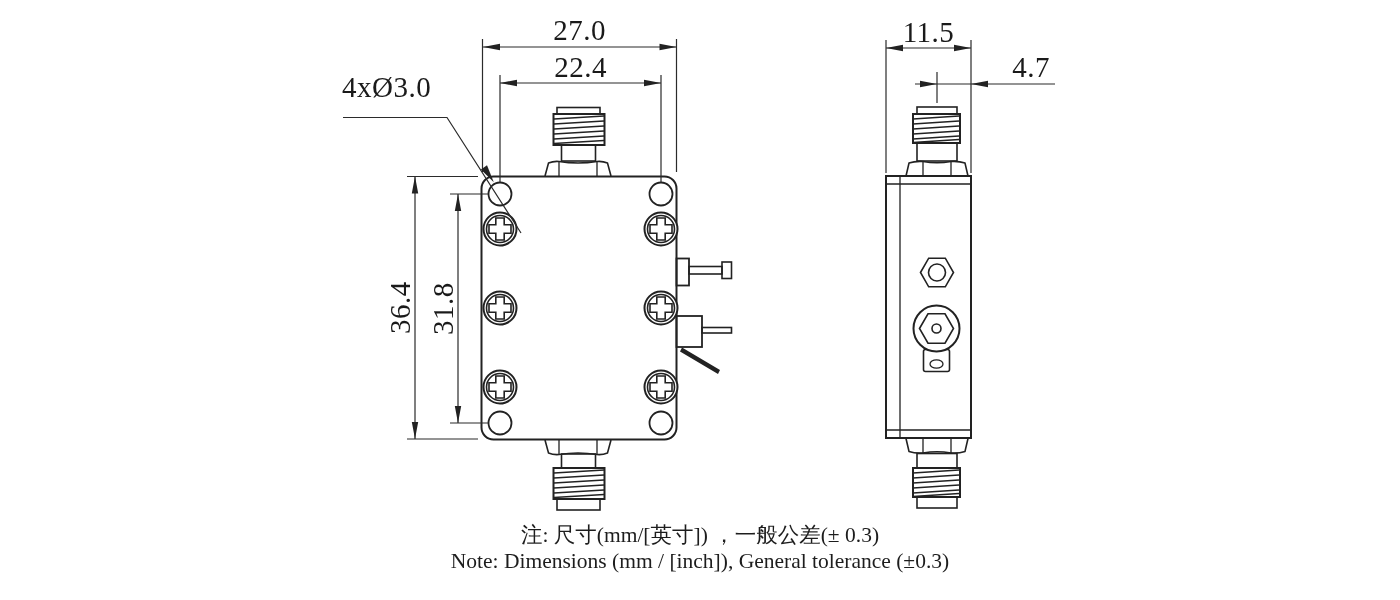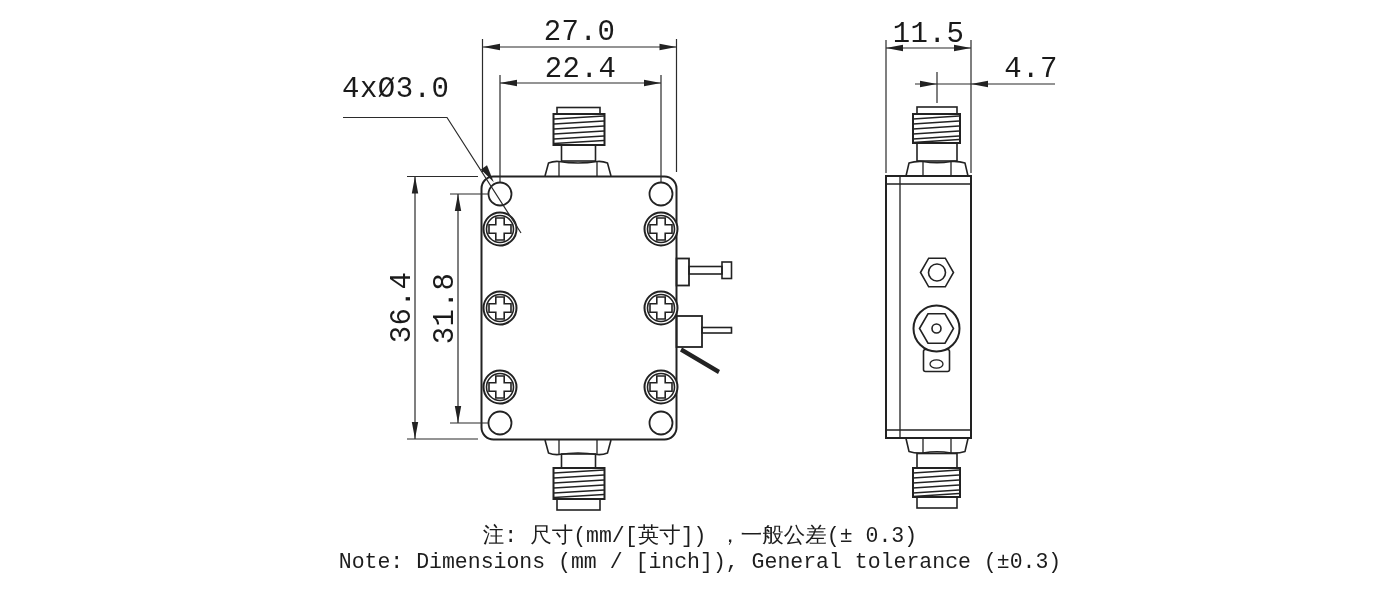--- a/index.html
+++ b/index.html
@@ -1,17 +1,17 @@
 <!DOCTYPE html>
 <html><head>
 <meta charset="utf-8">
 <style>
   html,body{margin:0;padding:0;background:#fff;}
   .canvas{position:relative;width:1400px;height:600px;background:#ffffff;overflow:hidden;
-          font-family:Liberation Mono, monospace;}
+          font-family:Liberation Serif, serif;}
   svg{position:absolute;left:0;top:0;}
   .o2 {fill:none;stroke:#222;stroke-width:2;}
   .o18{fill:none;stroke:#222;stroke-width:1.8;}
   .o16{fill:none;stroke:#222;stroke-width:1.6;}
   .o13{fill:none;stroke:#222;stroke-width:1.3;}
   .thr{fill:none;stroke:#222;stroke-width:1.4;}
   .d  {fill:none;stroke:#2b2b2b;stroke-width:1.2;}
   .ar {fill:#222;stroke:none;}
   .wf {fill:#fff;stroke:#222;stroke-width:2;}
   .wf16{fill:#fff;stroke:#222;stroke-width:1.6;}

